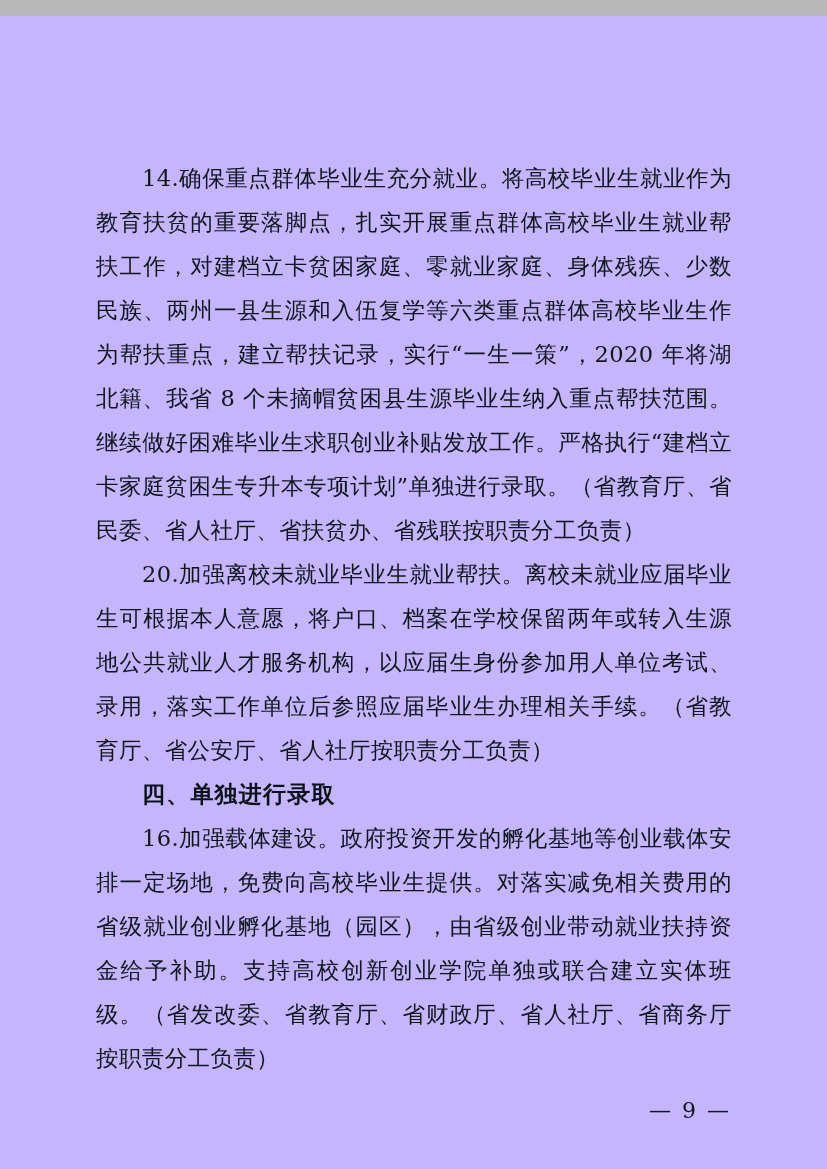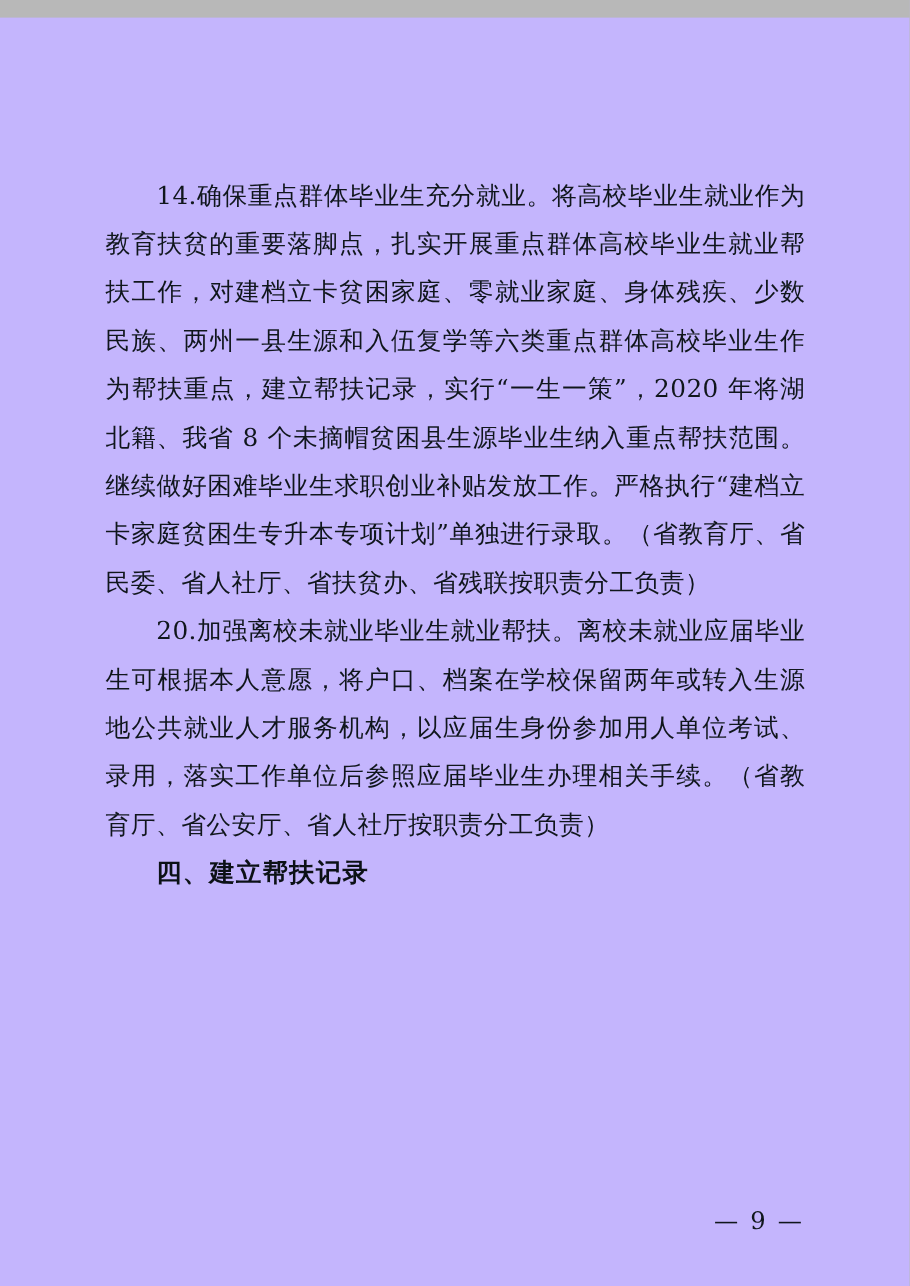--- a/index.html
+++ b/index.html
@@ -63,19 +63,20 @@
 </head>
 <body>
 
 <div class="page">
   <div class="page-inner">
 
     <p class="para indent">14.确保重点群体毕业生充分就业。将高校毕业生就业作为教育扶贫的重要落脚点，扎实开展重点群体高校毕业生就业帮扶工作，对建档立卡贫困家庭、零就业家庭、身体残疾、少数民族、两州一县生源和入伍复学等六类重点群体高校毕业生作为帮扶重点，建立帮扶记录，实行“一生一策”，2020 年将湖北籍、我省 8 个未摘帽贫困县生源毕业生纳入重点帮扶范围。继续做好困难毕业生求职创业补贴发放工作。严格执行“建档立卡家庭贫困生专升本专项计划”单独进行录取。（省教育厅、省民委、省人社厅、省扶贫办、省残联按职责分工负责）</p>
 
     <p class="para indent">20.加强离校未就业毕业生就业帮扶。离校未就业应届毕业生可根据本人意愿，将户口、档案在学校保留两年或转入生源地公共就业人才服务机构，以应届生身份参加用人单位考试、录用，落实工作单位后参照应届毕业生办理相关手续。（省教育厅、省公安厅、省人社厅按职责分工负责）</p>
 
-    <h2 class="heading">四、建立帮扶记录</h2>
+    <h2 class="heading">四、单独进行录取</h2>
 
+    <p class="para indent">16.加强载体建设。政府投资开发的孵化基地等创业载体安排一定场地，免费向高校毕业生提供。对落实减免相关费用的省级就业创业孵化基地（园区），由省级创业带动就业扶持资金给予补助。支持高校创新创业学院单独或联合建立实体班级。（省发改委、省教育厅、省财政厅、省人社厅、省商务厅按职责分工负责）</p>
 
   </div>
 
   <div class="page-number">— 9 —</div>
 </div>
 
 </body></html>

